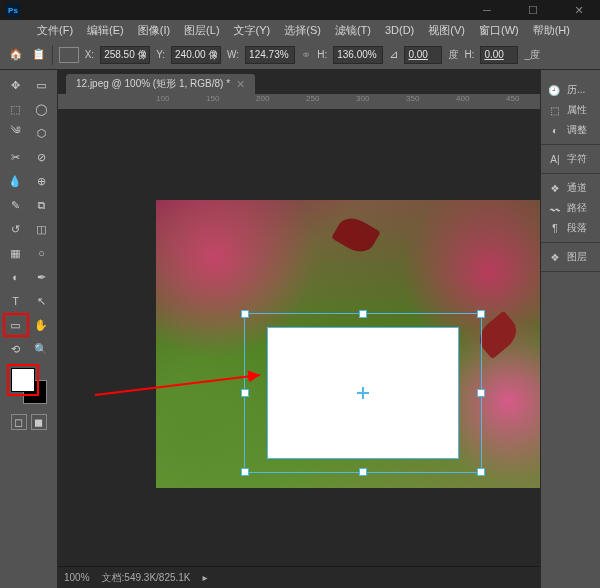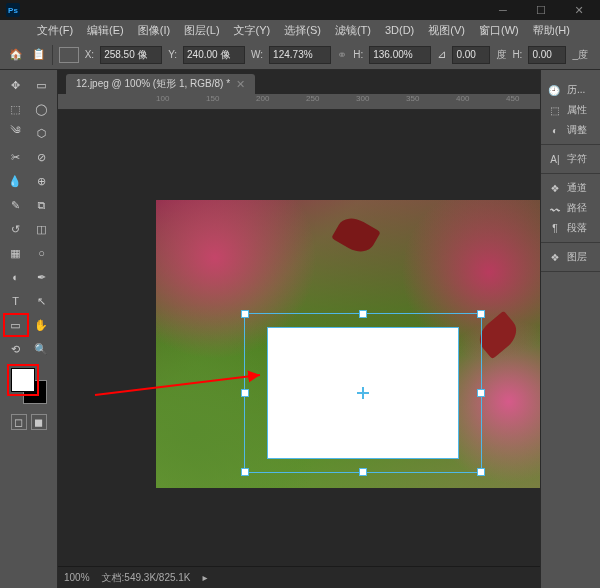--- a/index.html
+++ b/index.html
@@ -1,31 +1,31 @@
 <!DOCTYPE html>
 <html><head>
 <meta charset="utf-8">
 <style>
 * { margin: 0; padding: 0; box-sizing: border-box; font-family: "Microsoft YaHei", sans-serif; }
 body { background: #535353; width: 600px; height: 588px; overflow: hidden; color: #c8c8c8; font-size: 11px; }
 
-.titlebar { height: 20px; background: #1a1a1a; display: flex; align-items: center; padding: 0 6px; gap: 8px; }
+.titlebar { height: 20px; background: #1a1a1a; display: flex; align-items: center; padding: 0 6px; gap: 16px; }
 .ps-logo { width: 14px; height: 14px; background: #001e36; color: #31a8ff; font-size: 8px; font-weight: bold; display: flex; align-items: center; justify-content: center; border-radius: 2px; }
 .min-btn, .max-btn, .close-btn { width: 30px; height: 18px; display: flex; align-items: center; justify-content: center; color: #888; }
 
 .menubar { height: 20px; background: #535353; display: flex; align-items: center; padding: 0 4px; gap: 2px; margin-left: 27px; }
 .menu-item { padding: 2px 6px; color: #d4d4d4; cursor: default; }
 
 .optionsbar { height: 30px; background: #535353; border-bottom: 1px solid #2a2a2a; display: flex; align-items: center; padding: 0 6px; gap: 6px; }
 .home-icon { width: 20px; height: 20px; display:flex; align-items:center; justify-content:center; }
 .opt-divider { width: 1px; height: 20px; background: #3a3a3a; }
 .shape-preview { width: 20px; height: 16px; border: 1px solid #888; background: transparent; }
 .opt-label { color: #c8c8c8; font-size: 10px; }
-.opt-input { background: #3a3a3a; border: 1px solid #2a2a2a; color: #e0e0e0; font-size: 10px; padding: 1px 3px; width: 62px; height: 18px; }
-.opt-input.small { width: 38px; }
+.opt-input { background: #3a3a3a; border: 1px solid #2a2a2a; color: #e0e0e0; font-size: 10px; padding: 1px 3px; width: 50px; height: 18px; }
+.opt-input.small { width: 38px; text-decoration: underline; }
 .link-icon { color: #888; font-size: 12px; }
 
 .workspace { display: flex; height: 518px; }
 
 .tools-col { width: 58px; background: #535353; border-right: 1px solid #2a2a2a; display: flex; flex-direction: column; align-items: center; padding-top: 4px; }
 .tools-grid { display: grid; grid-template-columns: 24px 24px; gap: 2px; }
 .tool { width: 24px; height: 22px; display: flex; align-items: center; justify-content: center; color: #c8c8c8; position: relative; }
 .tool.highlighted { outline: 2px solid #ff0000; outline-offset: -1px; }
 .color-swatches { margin-top: 8px; position: relative; width: 36px; height: 36px; }
 .fg-swatch { position: absolute; top: 0; left: 0; width: 24px; height: 24px; background: #fff; border: 1px solid #000; z-index: 2; outline: 2px solid #ff0000; outline-offset: 2px; }

